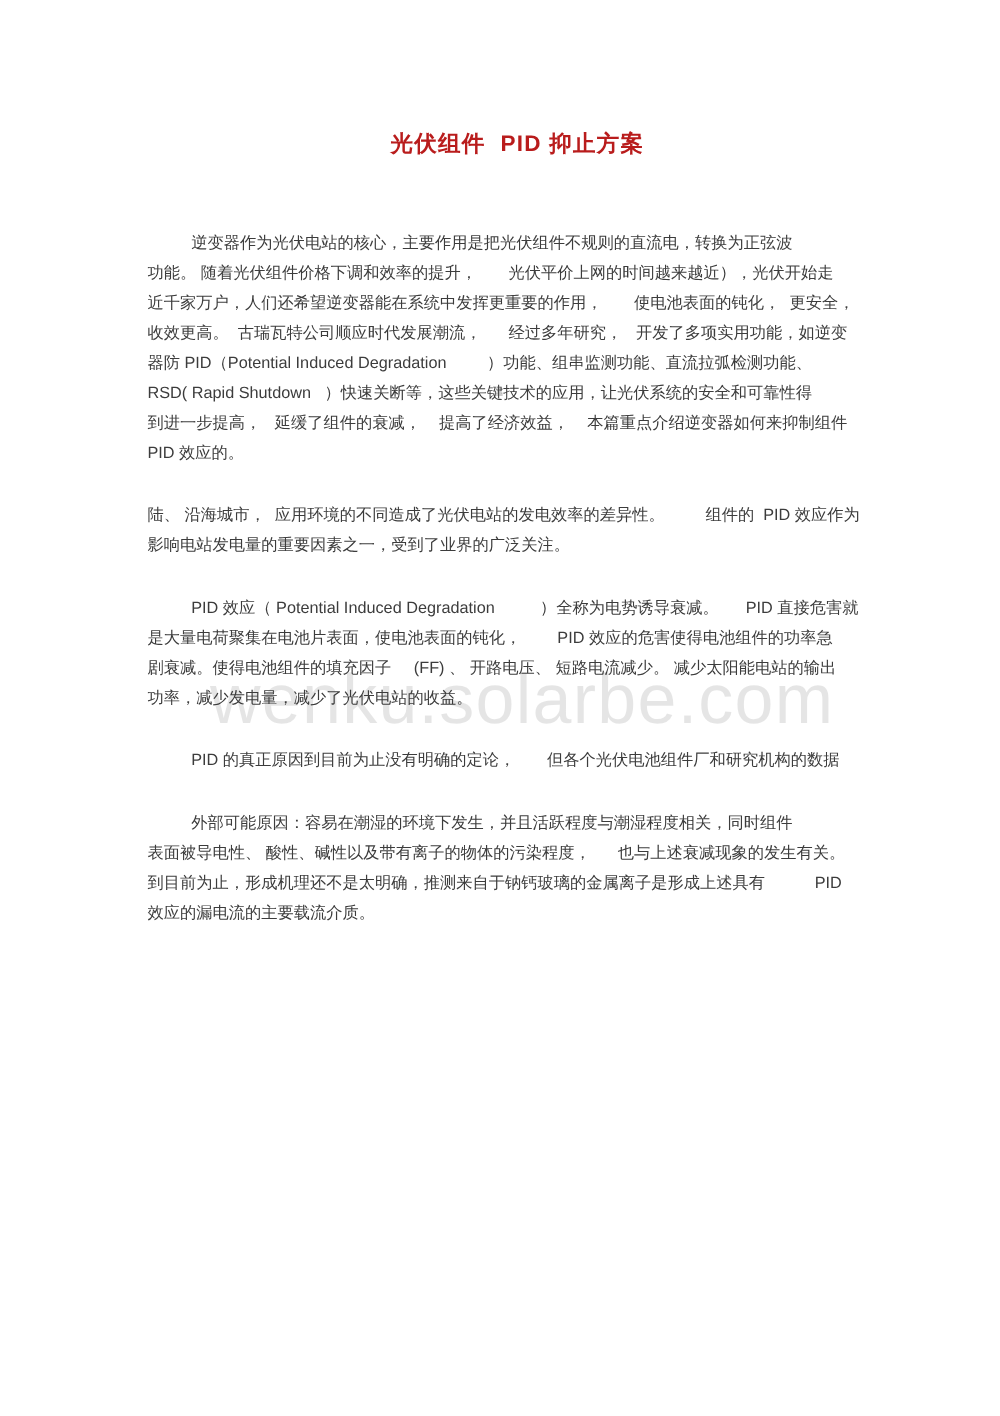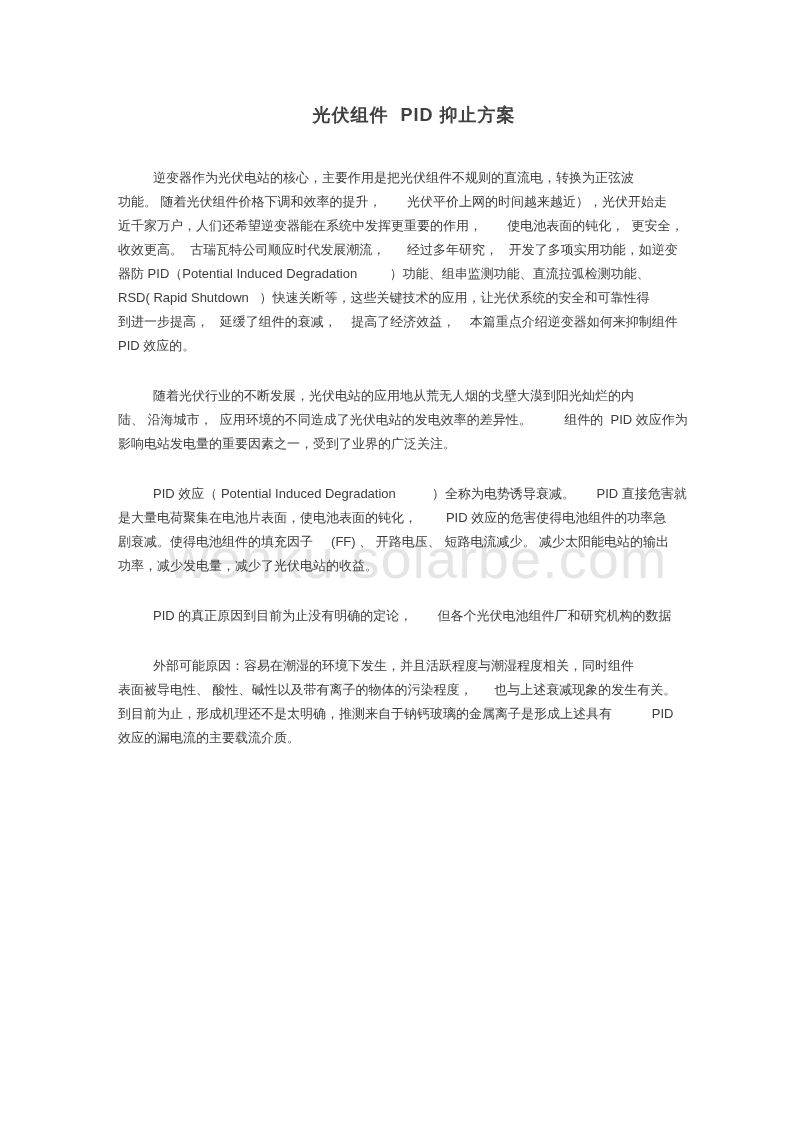--- a/index.html
+++ b/index.html
@@ -30,37 +30,37 @@
   }
   .doc-title {
     position: absolute;
     top: 103px;
     left: 118px;
     width: 592px;
     margin: 0;
     text-align: center;
     font-size: 18px;
     font-weight: bold;
-    color: #404040;
+    color: #b91c1c;
     letter-spacing: 1px;
     white-space: pre;
     z-index: 1;
   }
   .content {
     position: absolute;
     top: 166px;
     left: 118px;
     width: 600px;
     font-size: 13px;
     line-height: 24px;
     color: #3c3c3c;
     z-index: 1;
   }
   .para {
-    margin: 0 0 26px 0;
+    margin: 16px 0 26px 0;
   }
   .line {
     height: 24px;
     white-space: pre;
     overflow: hidden;
   }
   .indent {
     padding-left: 35px;
   }
 </style>
@@ -80,21 +80,20 @@
       <div class="line">功能。 随着光伏组件价格下调和效率的提升，       光伏平价上网的时间越来越近），光伏开始走</div>
       <div class="line">近千家万户，人们还希望逆变器能在系统中发挥更重要的作用，       使电池表面的钝化，  更安全，</div>
       <div class="line">收效更高。  古瑞瓦特公司顺应时代发展潮流，      经过多年研究，   开发了多项实用功能，如逆变</div>
       <div class="line">器防 PID（Potential Induced Degradation         ）功能、组串监测功能、直流拉弧检测功能、</div>
       <div class="line">RSD( Rapid Shutdown   ）快速关断等，这些关键技术的应用，让光伏系统的安全和可靠性得</div>
       <div class="line">到进一步提高，   延缓了组件的衰减，    提高了经济效益，    本篇重点介绍逆变器如何来抑制组件</div>
       <div class="line">PID 效应的。</div>
     </div>
 
     <div class="para">
-      <div class="line indent">随着光伏行业的不断发展，光伏电站的应用地从荒无人烟的戈壁大漠到阳光灿烂的内</div>
       <div class="line">陆、 沿海城市，  应用环境的不同造成了光伏电站的发电效率的差异性。         组件的  PID 效应作为</div>
       <div class="line">影响电站发电量的重要因素之一，受到了业界的广泛关注。</div>
     </div>
 
     <div class="para">
       <div class="line indent">PID 效应（ Potential Induced Degradation          ）全称为电势诱导衰减。      PID 直接危害就</div>
       <div class="line">是大量电荷聚集在电池片表面，使电池表面的钝化，        PID 效应的危害使得电池组件的功率急</div>
       <div class="line">剧衰减。使得电池组件的填充因子     (FF) 、 开路电压、 短路电流减少。 减少太阳能电站的输出</div>
       <div class="line">功率，减少发电量，减少了光伏电站的收益。</div>
     </div>

